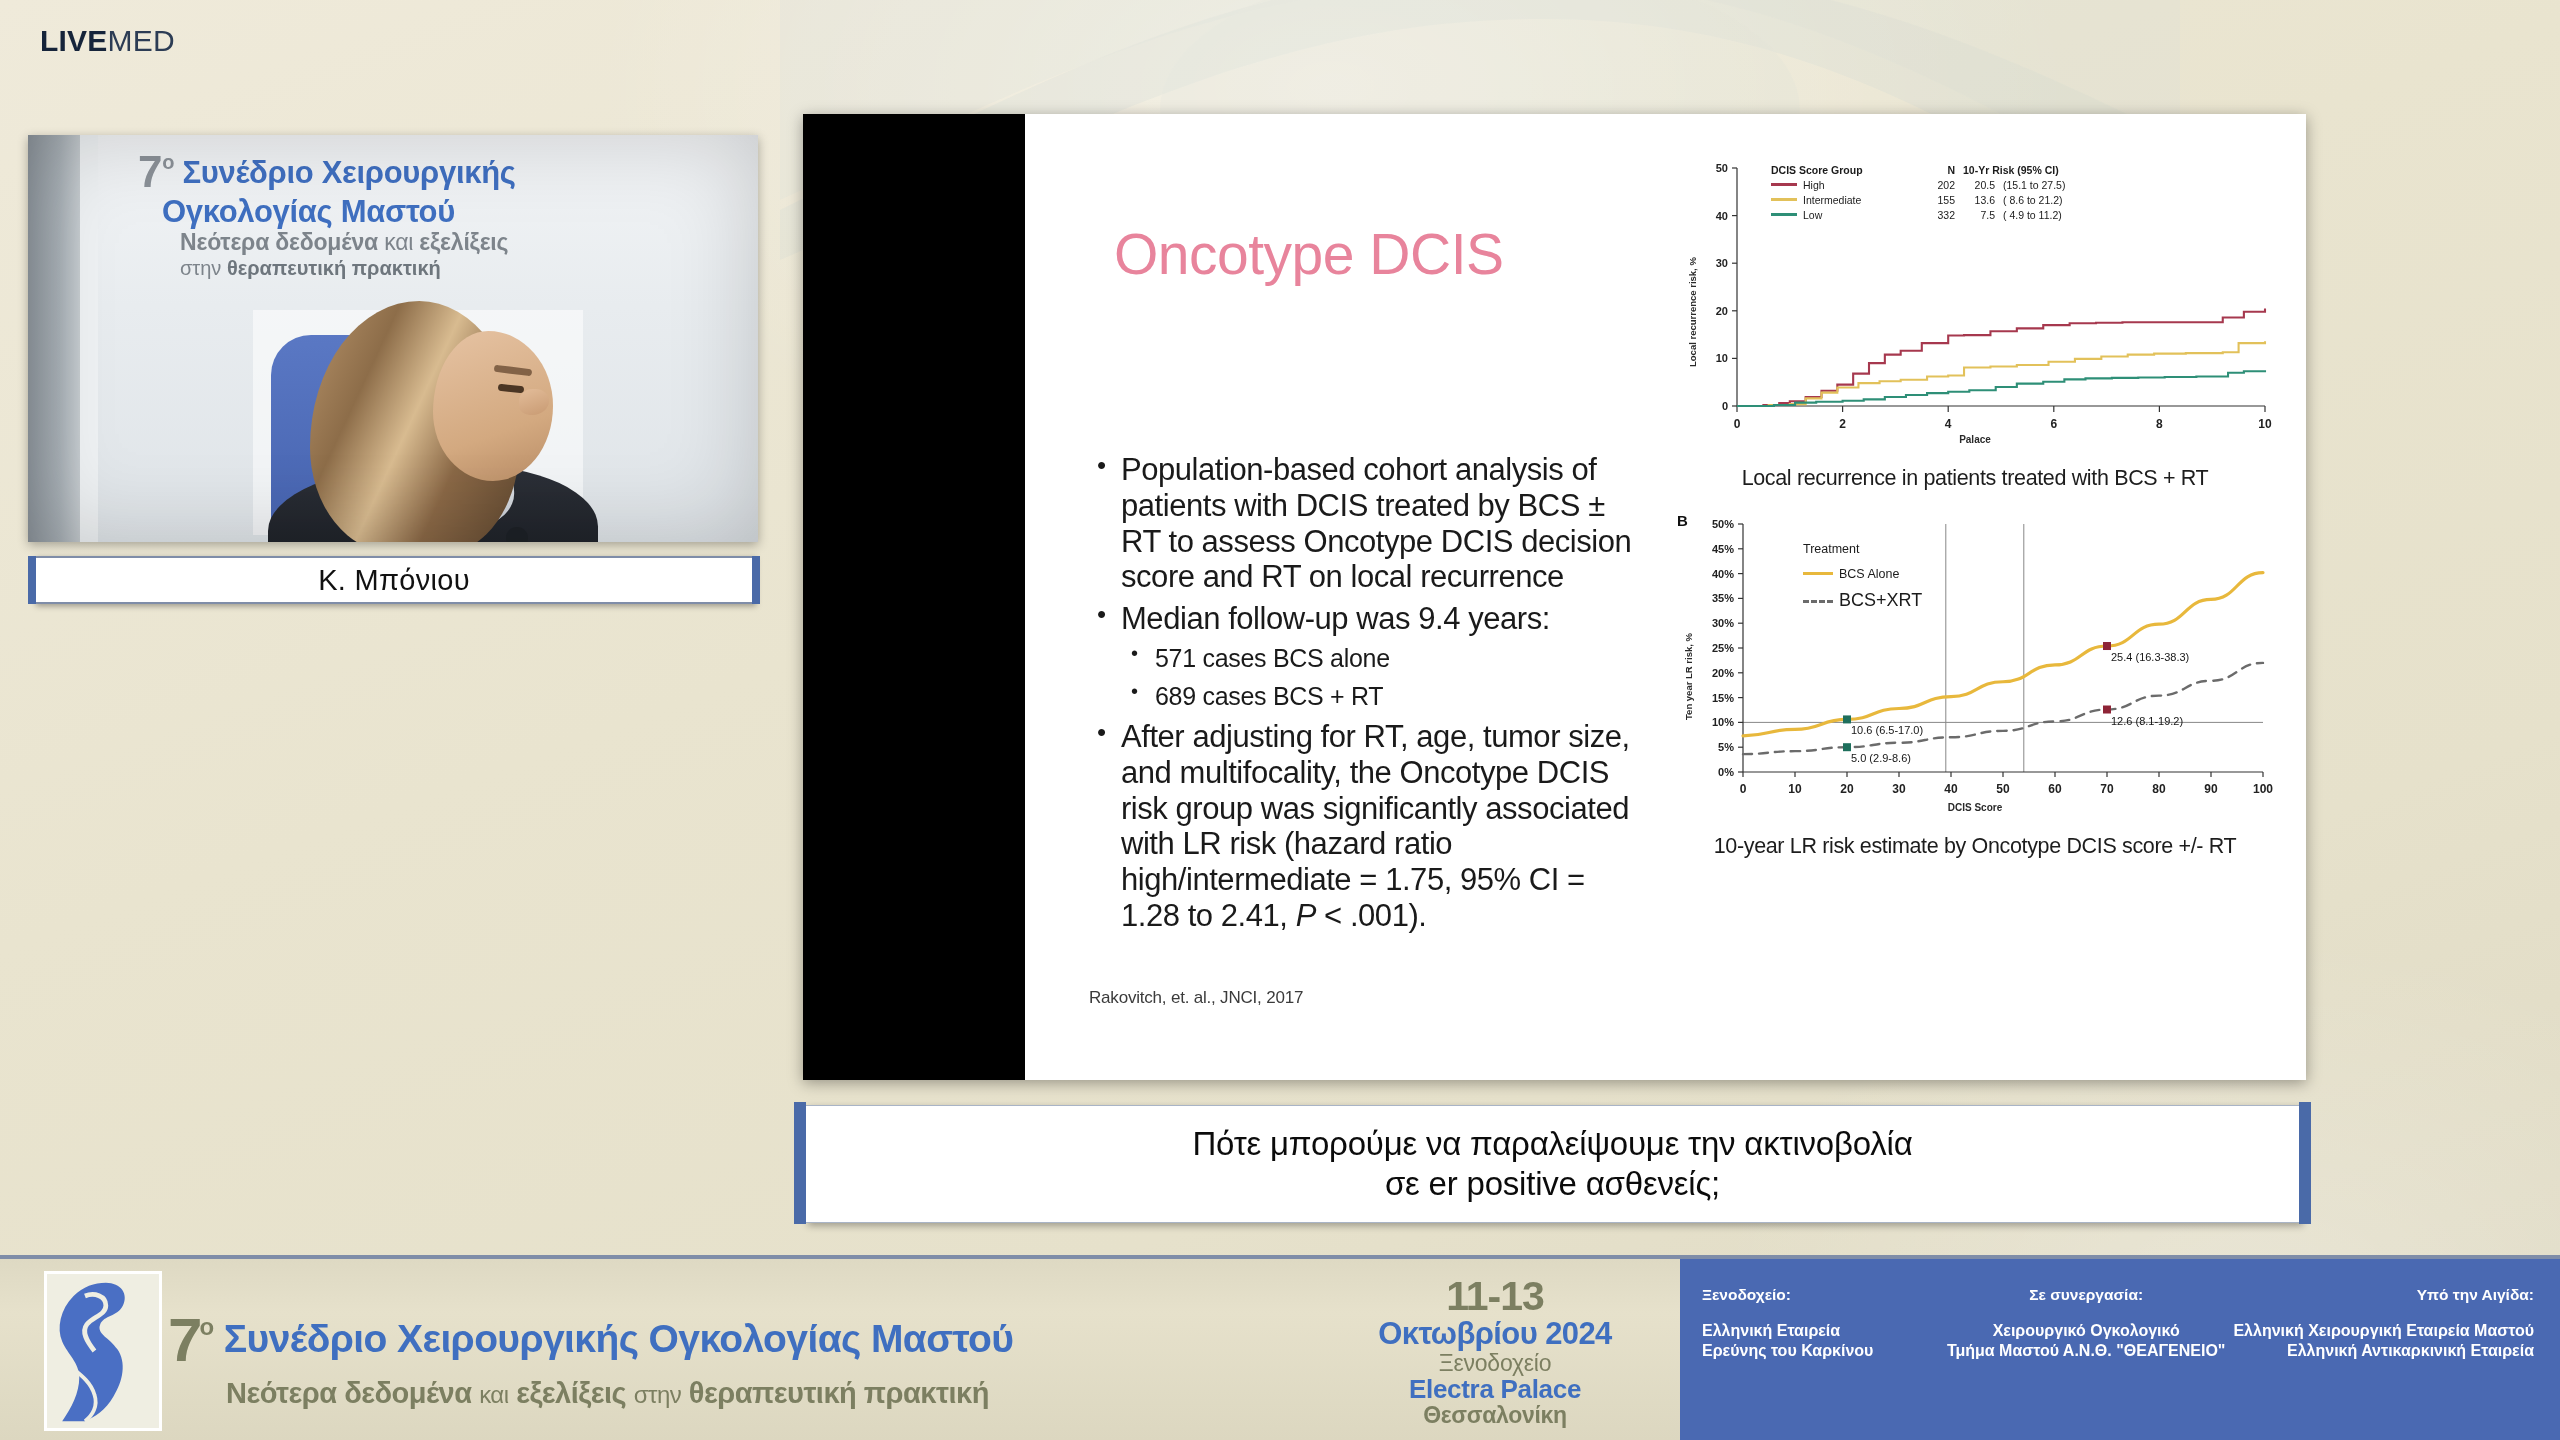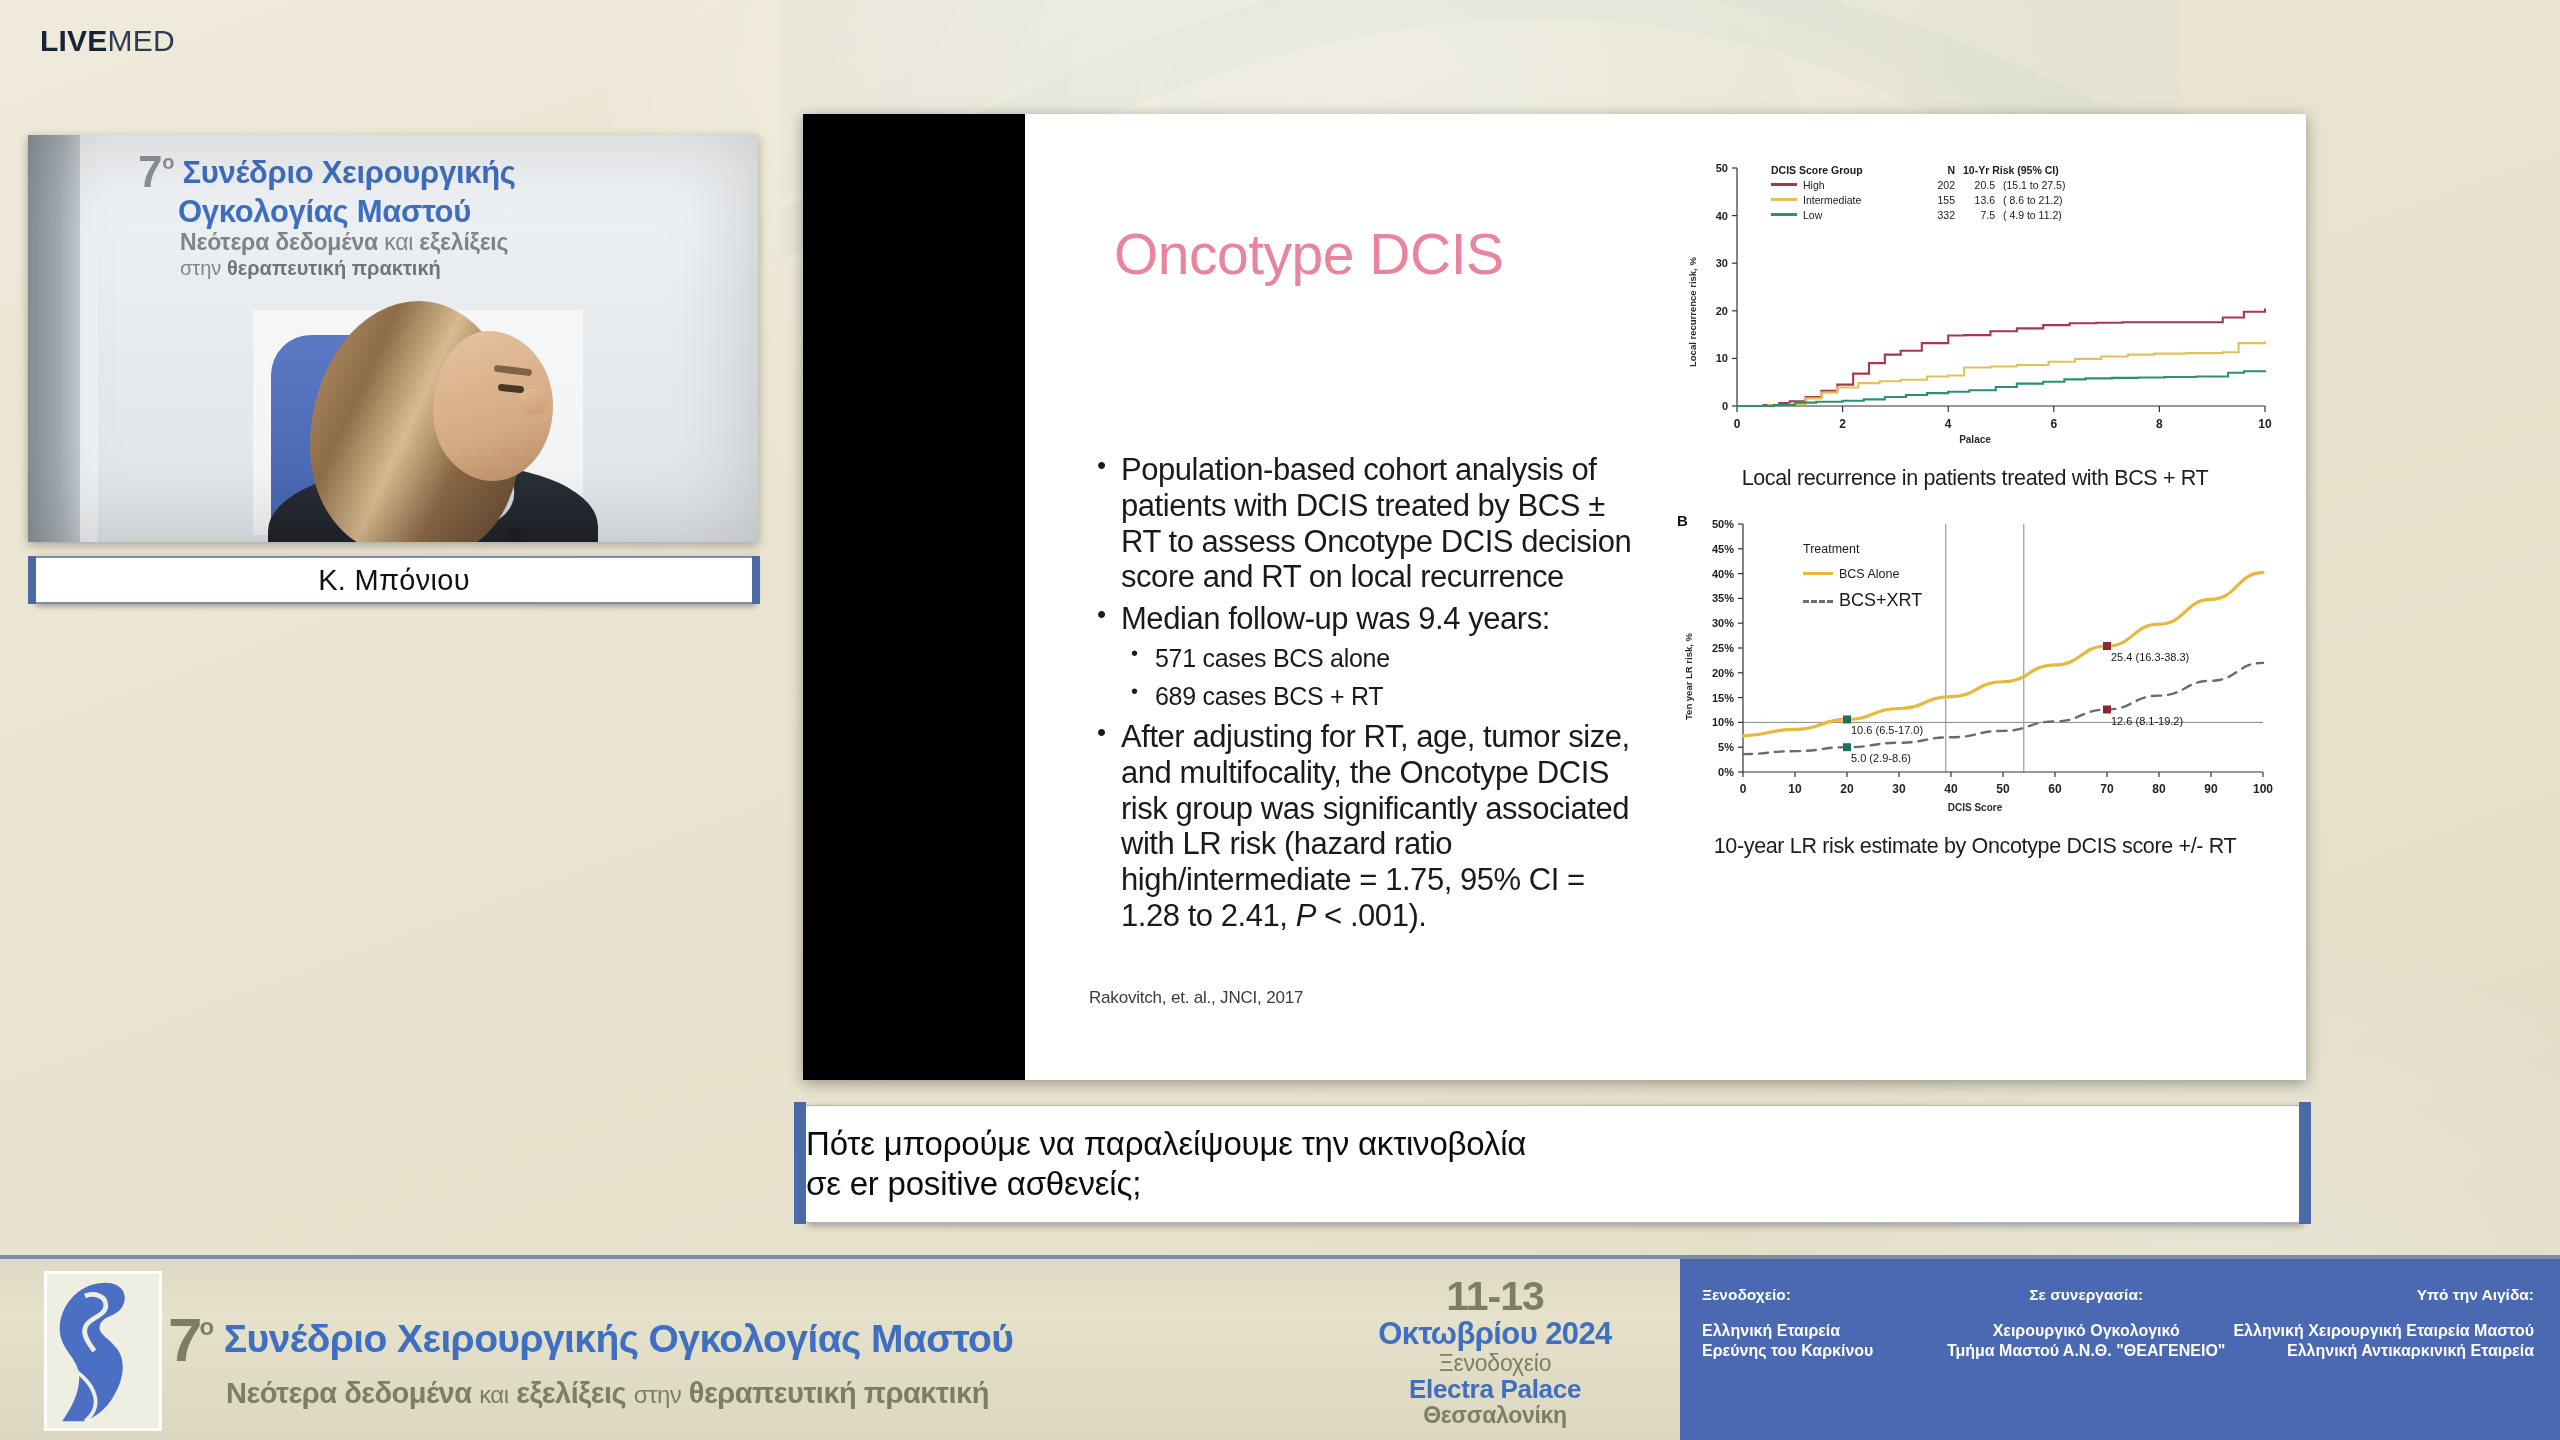--- a/index.html
+++ b/index.html
@@ -168,21 +168,21 @@
   .legendA .hdr { font-weight:700; }
   .lgline { display:inline-block; width:26px; height:3px; vertical-align: 3px; margin-right:6px;}
 
   .legendB { position:absolute; font-size: 13px; color:#1b1b1b; white-space:nowrap; }
 
   
   #question-banner {
     position:absolute; left: 805px; top: 1105px; width: 1495px; height: 118px;
     background: #ffffff; border: 1px solid #a9b4c6;
     box-shadow: 3px 3px 7px rgba(0,0,0,.30);
-    display:flex; flex-direction:column; justify-content:center;
+    display:flex; flex-direction:column; align-items:center; justify-content:center;
   }
   #question-banner:before {
     content:""; position:absolute; left:-12px; top:-4px; width:12px; height:122px;
     background:#4a6aa8;
   }
   #question-banner:after {
     content:""; position:absolute; right:-12px; top:-4px; width:12px; height:122px;
     background:#4a6aa8;
   }
   .q-line { font-size: 33px; color:#0b0b0b; line-height:1.22; letter-spacing:-.2px; }
@@ -241,21 +241,21 @@
   </div>
 
   <div id="speaker-panel">
     <div id="speaker-video">
       <div class="bd-wall"></div>
       <div class="bd-leftbar"></div>
       <div class="bd-leftbar2"></div>
       <div class="bd-title">
         <span class="bd-num">7</span><span class="bd-sup">ο</span>
         <span>Συνέδριο Χειρουργικής</span><br>
-        <span style="margin-left:40px;display:inline-block">Ογκολογίας Μαστού</span>
+        <span style="margin-left:24px;display:inline-block">Ογκολογίας Μαστού</span>
       </div>
       <div class="bd-sub">
         <span>Νεότερα δεδομένα</span>
         <span class="lite">και</span>
         <span>εξελίξεις</span>
       </div>
       <div class="bd-sub2">
         <span>στην</span>
         <b>θεραπευτική πρακτική</b>
       </div>

